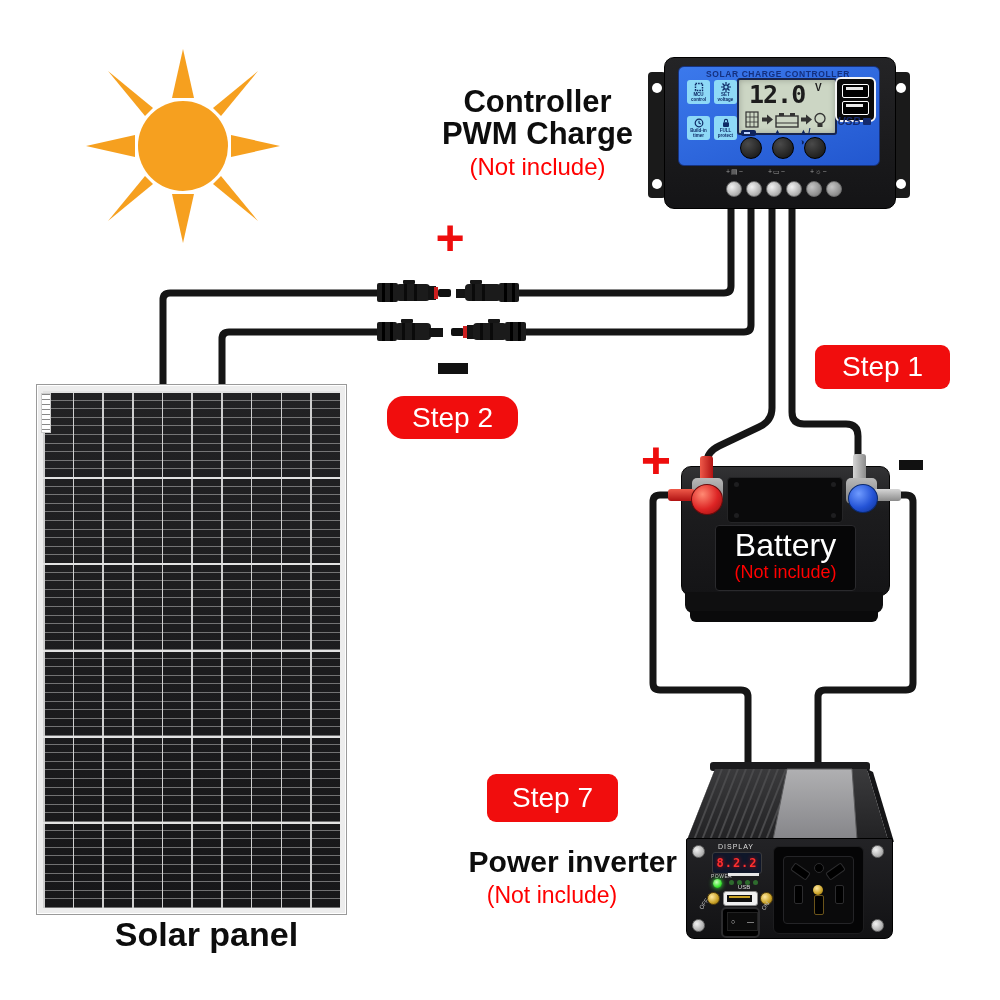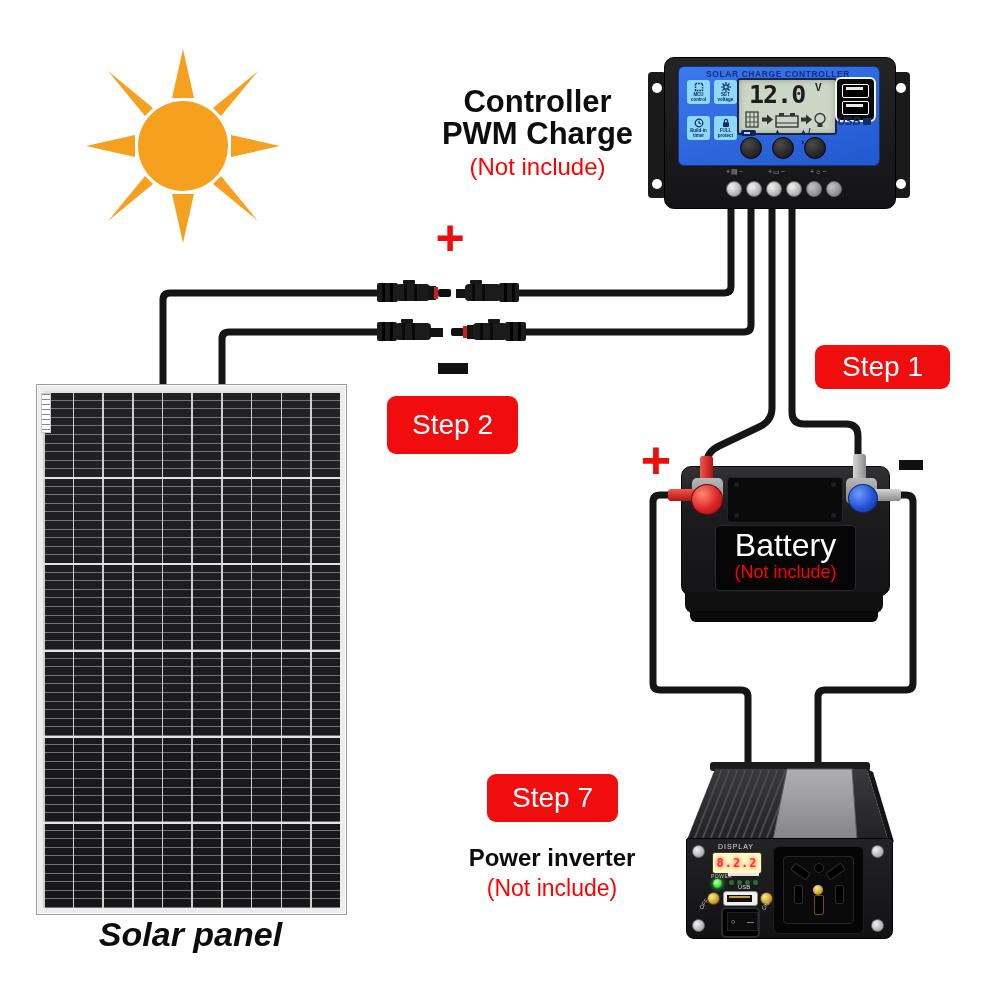--- a/index.html
+++ b/index.html
@@ -109,33 +109,33 @@
         <polygon points="62,130 70,138 25,175"></polygon>
         <polygon points="130,138 138,130 175,175"></polygon>
       </g>
     </g>
   </svg>
 
   <div class="abs panel-frame" style="left:36px;top:384px;width:309px;height:529px;z-index:2;">
     <div class="panel-cells"></div>
     <div class="abs" style="left:4px;top:8px;width:8px;height:38px;background:repeating-linear-gradient(180deg,#888 0 1px,#fff 1px 5px);border:1px solid #ccc;"></div>
   </div>
-  <div class="abs ctr h-bold" style="left:36px;top:912px;width:309px;height:44px;font-size:34px;z-index:3;font-style:italic;">Solar panel</div>
+  <div class="abs ctr h-bold" style="left:52px;top:912px;width:309px;height:44px;font-size:34px;z-index:3;">Solar panel</div>
 
   <div class="abs" style="left:428px;top:213px;width:44px;font-size:50px;font-weight:900;color:#ee0d0d;text-align:center;z-index:3;line-height:1;">+</div>
   <div class="abs" style="left:438px;top:363px;width:30px;height:11px;background:#111;z-index:3;"></div>
 
   <div class="abs" style="left:395px;top:86px;width:285px;text-align:center;z-index:3;">
     <div class="h-bold" style="font-size:31px;line-height:1.04;">Controller</div>
     <div class="h-bold" style="font-size:31px;line-height:1.04;">PWM Charge</div>
     <div class="note" style="font-size:24px;margin-top:3px;">(Not include)</div>
   </div>
 
   <div class="abs step" style="left:815px;top:322px;width:135px;height:44px;z-index:3;margin-top:23px;">Step 1</div>
-  <div class="abs step" style="left:387px;top:396px;width:131px;height:58px;z-index:3;">Step 2</div>
+  <div class="abs step" style="left:387px;top:396px;width:131px;height:43px;z-index:3;border-radius:17px;">Step 2</div>
   <div class="abs step" style="left:487px;top:774px;width:131px;height:48px;z-index:3;">Step 7</div>
 
   <div class="abs" style="left:0;top:0;z-index:2;">
     <div class="abs ear" style="left:648px;top:72px;width:18px;height:126px;"></div>
     <div class="abs ear" style="left:892px;top:72px;width:18px;height:126px;"></div>
     <div class="abs" style="left:664px;top:57px;width:230px;height:150px;background:linear-gradient(180deg,#242426,#141416);border-radius:10px;border:1px solid #000;"></div>
     <div class="abs hole" style="left:652px;top:83px;"></div>
     <div class="abs hole" style="left:896px;top:83px;"></div>
     <div class="abs hole" style="left:652px;top:179px;"></div>
     <div class="abs hole" style="left:896px;top:179px;"></div>
@@ -325,21 +325,21 @@
   </svg>
   <div class="abs" style="left:0;top:0;z-index:2;">
     <div class="abs" style="left:686px;top:838px;width:205px;height:99px;border-radius:2px 2px 8px 8px;border:1px solid #000;
                 background:linear-gradient(180deg,#232326,#121214);"></div>
     <div class="abs screw" style="left:692px;top:845px;width:11px;height:11px;"></div>
     <div class="abs screw" style="left:871px;top:845px;width:11px;height:11px;"></div>
     <div class="abs screw" style="left:692px;top:919px;width:11px;height:11px;"></div>
     <div class="abs screw" style="left:871px;top:919px;width:11px;height:11px;"></div>
 
     <div class="abs" style="left:710px;top:843px;width:52px;text-align:center;font-size:7px;color:#ddd;letter-spacing:1px;">DISPLAY</div>
-    <div class="abs ctr" style="left:712px;top:852px;width:48px;height:20px;background:#fef9c3;border:1px solid #3a3a3c;border-radius:3px;">
+    <div class="abs ctr" style="left:712px;top:852px;width:48px;height:20px;background:#0f172a;border:1px solid #3a3a3c;border-radius:3px;">
       <span style="font-family:'DejaVu Sans Mono',monospace;font-weight:700;font-size:12px;color:#ff2f2f;
                    letter-spacing:1px;text-shadow:0 0 4px rgba(255,0,0,.8);">8.2.2</span>
     </div>
     <div class="abs" style="left:711px;top:873px;font-size:5px;color:#ccc;letter-spacing:.5px;">POWER</div>
     <div class="abs" style="left:728px;top:873px;width:31px;height:3px;background:#e6e6e6;"></div>
     <div class="abs led" style="left:713px;top:879px;width:9px;height:9px;background:radial-gradient(circle at 40% 35%,#c9ffba,#37e52e 60%,#0f7d12);box-shadow:0 0 5px #4f4;"></div>
     <div class="abs led" style="left:729px;top:880px;width:5px;height:5px;background:#2e6b2e;"></div>
     <div class="abs led" style="left:737px;top:880px;width:5px;height:5px;background:#2e6b2e;"></div>
     <div class="abs led" style="left:745px;top:880px;width:5px;height:5px;background:#2e6b2e;"></div>
     <div class="abs led" style="left:753px;top:880px;width:5px;height:5px;background:#2e6b2e;"></div>
@@ -368,17 +368,17 @@
       <div style="position:absolute;left:40px;top:16px;width:8px;height:8px;border-radius:50%;background:#000;border:1px solid #2c2c2e;"></div>
       <div style="position:absolute;left:20px;top:38px;width:7px;height:17px;background:#000;border:1px solid #2c2c2e;border-radius:2px;"></div>
       <div style="position:absolute;left:61px;top:38px;width:7px;height:17px;background:#000;border:1px solid #2c2c2e;border-radius:2px;"></div>
       <div style="position:absolute;left:39px;top:38px;width:10px;height:10px;border-radius:50%;
                   background:radial-gradient(circle at 38% 32%,#ffe9a0,#c9a227 60%,#7a5c10);"></div>
       <div style="position:absolute;left:40px;top:48px;width:8px;height:18px;background:#000;border:1px solid #6b541a;border-radius:2px;"></div>
     </div>
   </div>
 
   <div class="abs" style="left:427px;top:845px;width:250px;text-align:center;z-index:3;">
-    <div class="h-bold" style="font-size:24px;line-height:1.1;">Power inverter</div>
+    <div class="h-bold" style="font-size:30px;line-height:1.1;text-align:right;">Power inverter</div>
     <div class="note" style="font-size:23px;margin-top:4px;">(Not include)</div>
   </div>
 
 </div>
 
 </body></html>

